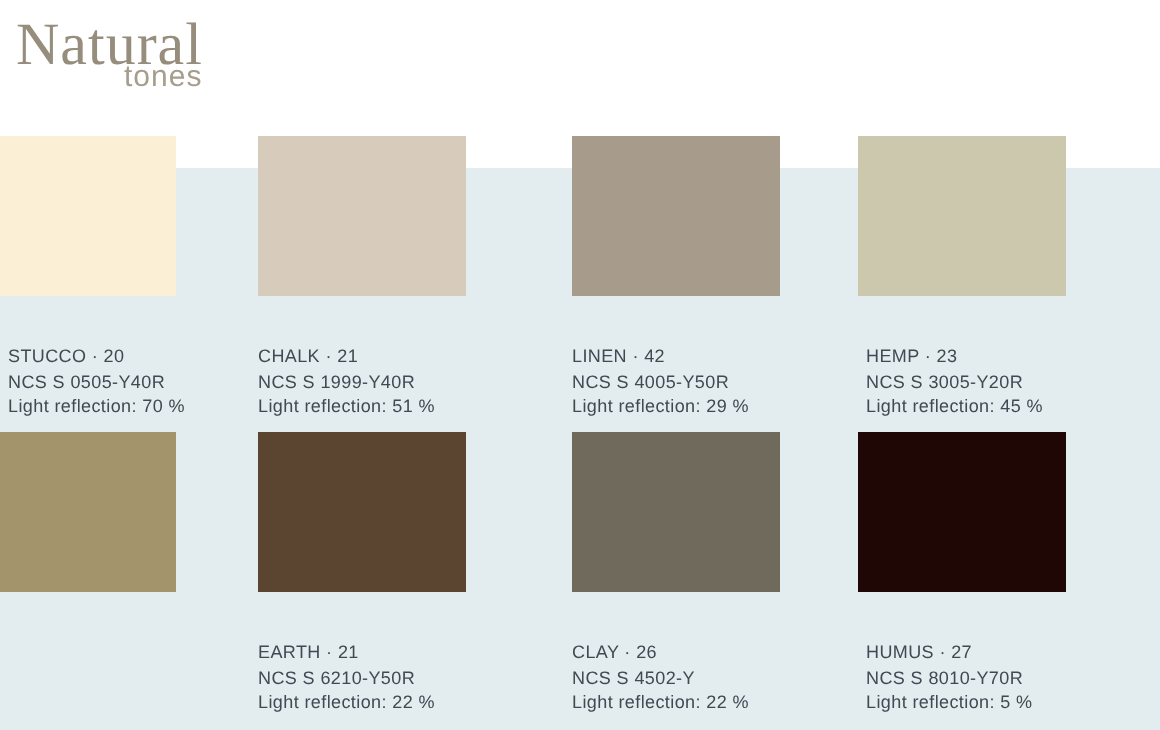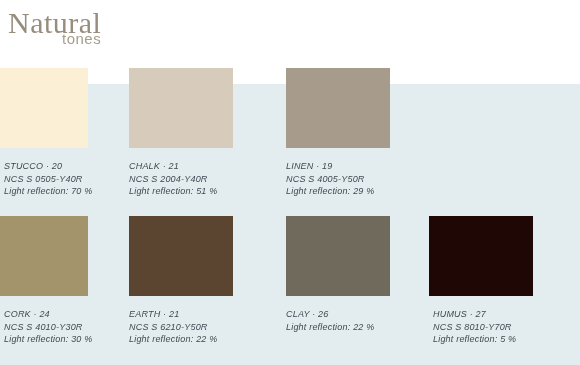--- a/index.html
+++ b/index.html
@@ -76,26 +76,25 @@
   .swatch {
     height: 80px;
     width: 100%;
   }
   .cell.c0 .swatch { width: 88px; }
   .cell.c1 .swatch,
   .cell.c2 .swatch { width: 104px; }
   .cell.c3 .swatch { width: 104px; }
 
   .info {
-    padding-top: 12px;
+    padding-top: 24px;
     font-size: 9px;
     line-height: 12.5px;
     color: #3f4a52;
     white-space: nowrap;
-    font-style: italic;
   }
   .cell.c0 .info,
   .cell.c3 .info { padding-left: 4px; }
 
   .info .line {
     display: block;
     font-family: "Liberation Sans", sans-serif;
     letter-spacing: 0.2px;
   }
 </style>
@@ -117,55 +116,59 @@
       <div class="info">
         <span class="line">STUCCO · 20</span>
         <span class="line">NCS S 0505-Y40R</span>
         <span class="line">Light reflection: 70 %</span>
       </div>
     </div>
     <div class="cell c1">
       <div class="swatch" style="background-color: rgb(215, 204, 188);"></div>
       <div class="info">
         <span class="line">CHALK · 21</span>
-        <span class="line">NCS S 2004-Y40R</span>
+        <span class="line">NCS S 1999-Y40R</span>
         <span class="line">Light reflection: 51 %</span>
       </div>
     </div>
     <div class="cell c2">
       <div class="swatch" style="background-color: rgb(167, 156, 140);"></div>
       <div class="info">
-        <span class="line">LINEN · 19</span>
+        <span class="line">LINEN · 42</span>
         <span class="line">NCS S 4005-Y50R</span>
         <span class="line">Light reflection: 29 %</span>
+      </div>
+    </div>
+    <div class="cell c3">
+      <div class="swatch" style="background-color: rgb(204, 200, 173);"></div>
+      <div class="info">
+        <span class="line">HEMP · 23</span>
+        <span class="line">NCS S 3005-Y20R</span>
+        <span class="line">Light reflection: 45 %</span>
       </div>
     </div>
   </div>
 
   <div class="row">
     <div class="cell c0">
       <div class="swatch" style="background-color: rgb(163, 148, 108);"></div>
-      <div class="info">
-        <span class="line">CORK · 24</span>
-        <span class="line">NCS S 4010-Y30R</span>
-        <span class="line">Light reflection: 30 %</span>
-      </div>
     </div>
     <div class="cell c1">
       <div class="swatch" style="background-color: rgb(91, 68, 48);"></div>
       <div class="info">
         <span class="line">EARTH · 21</span>
         <span class="line">NCS S 6210-Y50R</span>
         <span class="line">Light reflection: 22 %</span>
       </div>
     </div>
     <div class="cell c2">
       <div class="swatch" style="background-color: rgb(112, 106, 92);"></div>
       <div class="info">
         <span class="line">CLAY · 26</span>
+        <span class="line">NCS S 4502-Y</span>
         <span class="line">Light reflection: 22 %</span>
       </div>
     </div>
     <div class="cell c3">
       <div class="swatch" style="background-color: rgb(30, 7, 5);"></div>
       <div class="info">
         <span class="line">HUMUS · 27</span>
         <span class="line">NCS S 8010-Y70R</span>
         <span class="line">Light reflection: 5 %</span>
       </div>

